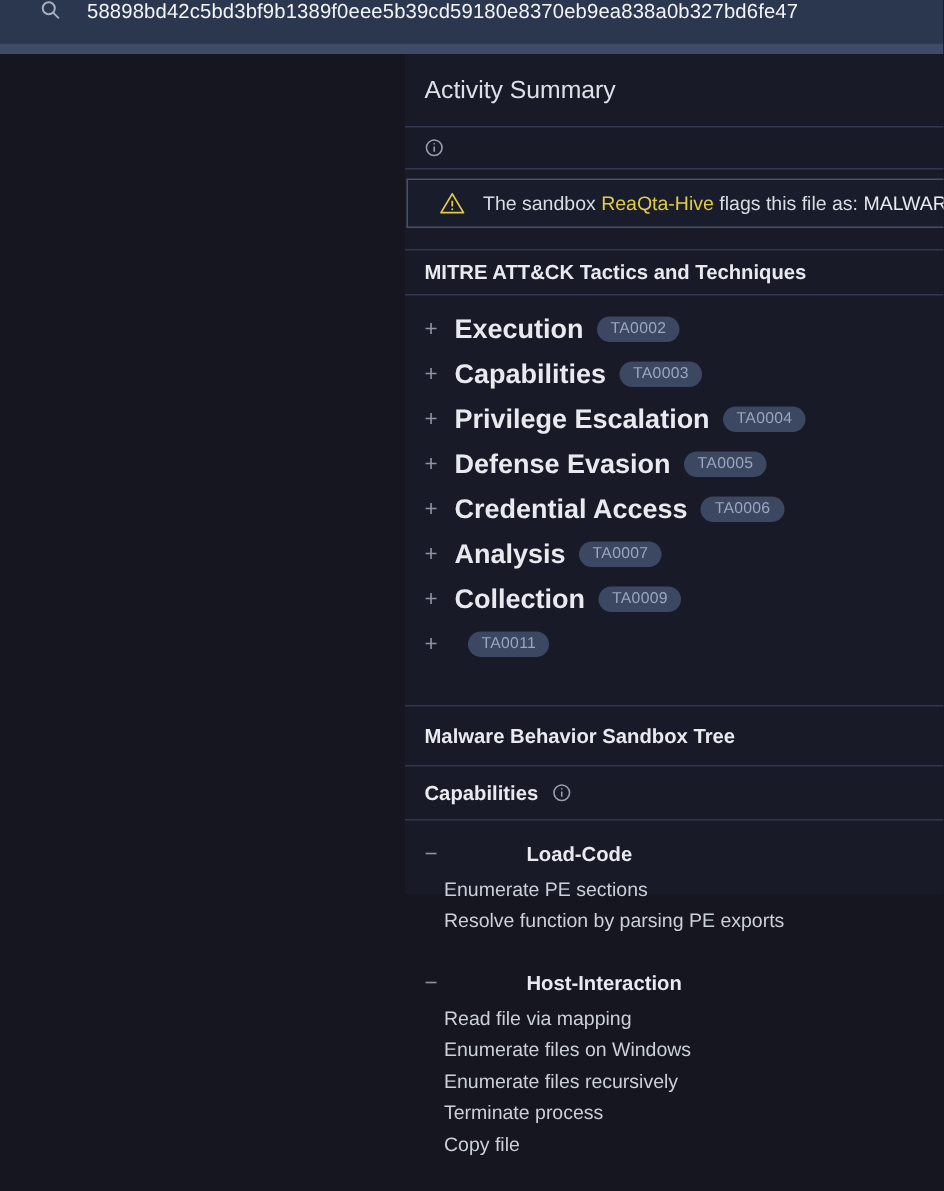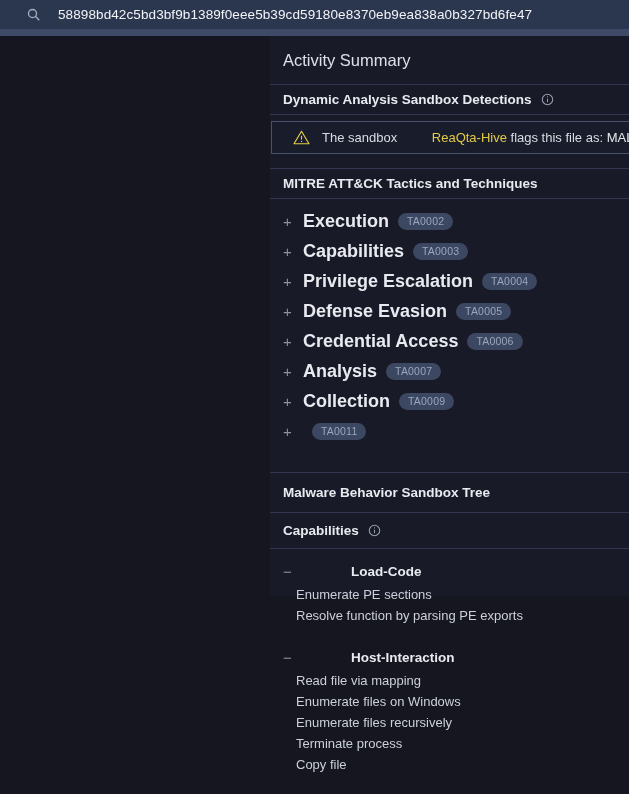--- a/index.html
+++ b/index.html
@@ -20,21 +20,21 @@
   html,body{width:629px;height:794px;overflow:hidden;}
   body{
     background:var(--canvas);
     font-family:"Liberation Sans","DejaVu Sans",sans-serif;
     color:var(--body);
     position:relative;
   }
   
   .topbar{
     height:29px;background:var(--topbar);
-    display:flex;align-items:center;padding-left:27px;
+    display:flex;padding-left:27px;
   }
   .topbar .search-icon{width:14px;height:14px;flex:0 0 auto;margin-right:17px;}
   .search-value{
     font-size:13.5px;color:#f2f4f8;letter-spacing:.1px;
     white-space:nowrap;overflow:hidden;
   }
   .topstrip{height:7px;background:var(--strip);}
   
   .main{display:flex;height:560px;}
   .canvas-area{width:270px;flex:0 0 auto;background:var(--canvas);}
@@ -58,21 +58,21 @@
   
   .warn-box{
     margin:6px -2px 14px 1px;
     border:1px solid var(--warn-border);
     background:#191c2a;
     padding:8px 10px 8px 21px;
     display:flex;align-items:center;gap:12px;
   }
   .warn-icon{width:17px;height:15px;flex:0 0 auto;}
   .warn-text{font-size:13px;color:#d9dce2;white-space:pre;}
-  .warn-text .engine{color:var(--yellow);margin-left:31px;}
+  .warn-text .engine{color:var(--yellow);}
   .warn-text .verdict{color:#e6e9ee;}
 
   
   .tactics{padding-top:7px;margin-bottom:26px;}
   .tactic{
     height:30px;display:flex;align-items:center;padding-left:13px;cursor:pointer;
   }
   .row-icon{
     width:20px;flex:0 0 auto;color:var(--muted);
     font-size:15px;line-height:1;font-weight:400;
@@ -107,21 +107,20 @@
 <div class="topstrip"></div>
 
 <div class="main">
   <div class="canvas-area"></div>
 
   <div class="panel">
 
     <div class="panel-title">Activity Summary</div>
 
     <div class="sec-header">
-      <span>Dynamic Analysis Sandbox Detections</span>
       <svg class="info-icon" viewBox="0 0 16 16" fill="none" stroke="#98a0b0" stroke-width="1.3">
         <circle cx="8" cy="8" r="6.4"></circle>
         <line x1="8" y1="7" x2="8" y2="11.3"></line>
         <circle cx="8" cy="4.7" r="0.7" fill="#98a0b0" stroke="none"></circle>
       </svg>
     </div>
 
     <div class="warn-box">
       <svg class="warn-icon" viewBox="0 0 20 18" fill="none" stroke="#e3cb47" stroke-width="1.4">
         <path d="M10 1.5 L19 16.5 L1 16.5 Z" stroke-linejoin="round"></path>

